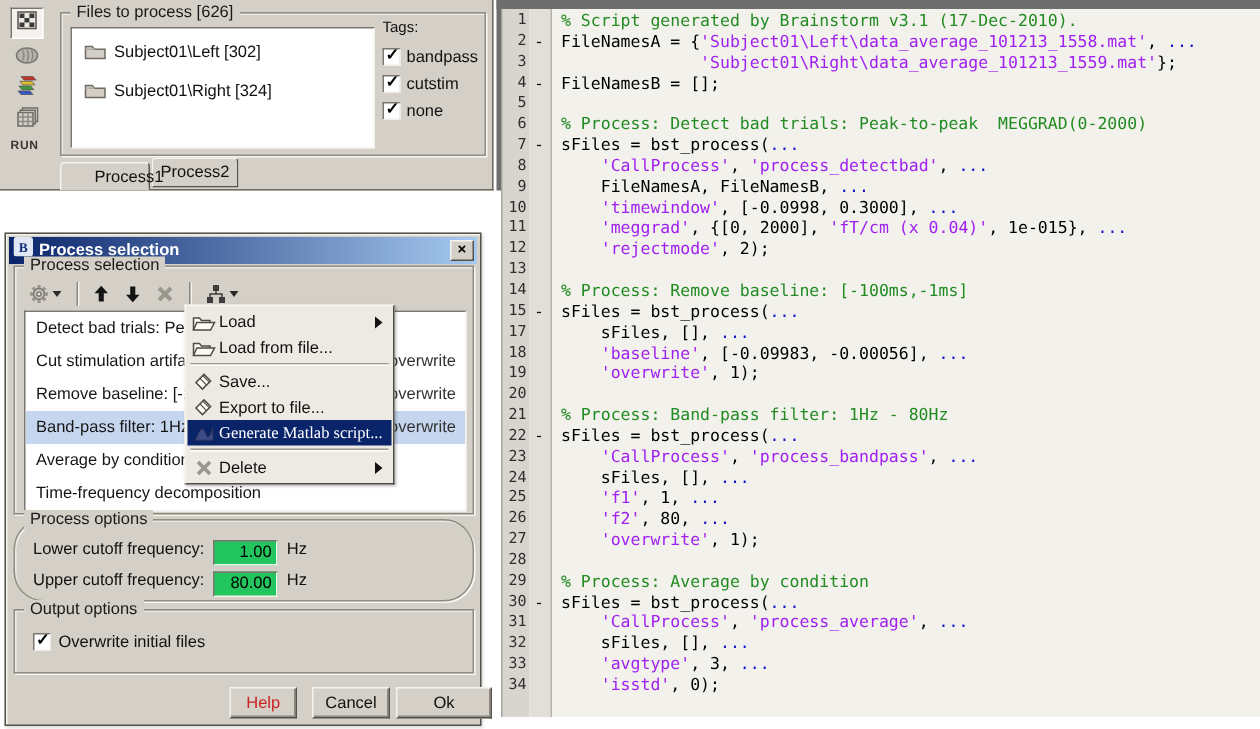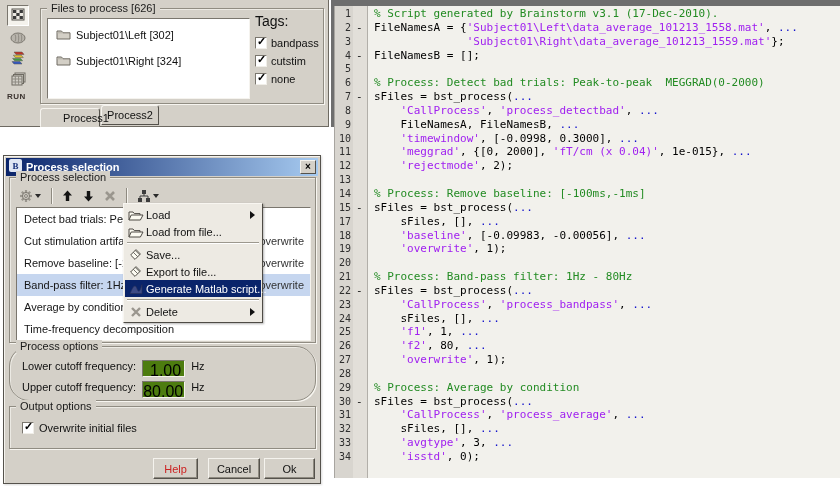--- a/index.html
+++ b/index.html
@@ -13,21 +13,21 @@
   .files-panel { position:absolute; left:0; top:0; width:329px; height:127px; background:var(--chrome);
                  border-right:1px solid #6e6a62; border-bottom:1px solid #6e6a62; z-index:5; }
   .sidebar { position:absolute; left:0; top:0; width:37px; height:126px; }
   .side-btn { position:absolute; left:7px; width:22px; height:21px; display:flex; align-items:center; justify-content:center; }
   .side-btn.sel { background:#f4f2ec; border:1px solid; border-color:#7a766e #fff #fff #7a766e; }
   .run-label { position:absolute; left:7px; top:92px; width:24px; font-size:8px; font-weight:bold; letter-spacing:.5px; color:#3c3430; }
   .files-group { left:40px; top:8px; width:284px; height:96px; background:var(--chrome); }
   .file-list { position:absolute; left:6px; top:9px; width:203px; height:81px; overflow:hidden; }
   .file-item { display:flex; align-items:center; gap:5px; height:20px; padding-left:8px; font-size:11px; color:#111; }
   .tags-box { position:absolute; left:214px; top:4px; width:68px; }
-  .tags-title { font-size:14px; color:#111; margin-bottom:5px; }
+  .tags-title { font-size:10px; color:#111; margin-bottom:5px; }
   .tag-row { display:flex; align-items:center; gap:4px; height:18px; font-size:11px; color:#111; }
   .cb { position:relative; width:12px; height:12px; background:#fff; border:1px solid; border-color:#7a766e #f0eee8 #f0eee8 #7a766e; flex:0 0 auto; }
   .cb .mark { position:absolute; left:1px; top:-3px; font-size:11px; font-weight:bold; color:#000; }
   .tab { position:absolute; background:var(--chrome); border:1px solid; border-color:#f5f3ee #55524c transparent #f5f3ee;
          border-top-left-radius:3px; border-top-right-radius:3px; font-size:11px; color:#111;
          display:flex; align-items:center; justify-content:center; }
   .tab.t1 { left:40px; top:108px; width:60px; height:19px; z-index:2;padding-left:32px; }
   .tab.t2 { left:101px; top:105px; width:58px; height:20px; border-bottom:1px solid #55524c; }
 
   
@@ -45,36 +45,36 @@
   .tsep { width:1px; height:16px; background:#8e8a80; box-shadow:1px 0 0 #f5f3ee; margin:0 3px; }
   .caret-down { width:0; height:0; border-left:3px solid transparent; border-right:3px solid transparent; border-top:4px solid #2a2a2a; }
   .proc-list { position:absolute; left:6px; top:29px; width:295px; height:134px; background:#fff;
                border:1px solid; border-color:#7a766e #f5f3ee #f5f3ee #7a766e; display:flex; flex-direction:column; overflow:hidden; }
   .proc-row { flex:1; display:flex; align-items:center; justify-content:space-between; padding:0 6px 0 7px;
               font-size:11px; color:#161616; white-space:nowrap; overflow:hidden; }
   .proc-row.sel { background:var(--rowsel); }
   .proc-tag { color:#333; margin-left:8px; }
   .opt-group { left:5px; top:190px; width:307px; height:55px; background:var(--chrome);border-radius:20px; }
   .field-row { position:absolute; left:12px; height:17px; display:flex; align-items:flex-start; gap:6px; font-size:11px; color:#111; }
-  .field-input { width:43px; height:17px; background:#4d7c0f; border:1px solid; border-color:#7a766e #f5f3ee #f5f3ee #7a766e;
-                 font-size:16px; text-align:right; padding:1px 3px 0 0; color:#000; }
+  .field-input { width:43px; height:17px; background:#22c55e; border:1px solid; border-color:#7a766e #f5f3ee #f5f3ee #7a766e;
+                 font-size:11px; text-align:right; padding:1px 3px 0 0; color:#000; }
   .out-group { left:5px; top:250px; width:307px; height:43px; background:var(--chrome);padding-left:21px; }
   .out-row { position:absolute; left:12px; top:15px; display:flex; align-items:center; gap:5px; font-size:11px; color:#111; }
   .dlg-buttons { position:absolute; left:0; top:302px; width:100%; height:22px; }
   .dbtn { position:absolute; height:21px; background:var(--chrome); border:1px solid; border-color:#f5f3ee #55524c #55524c #f5f3ee;
           box-shadow:inset -1px -1px 0 #8e8a80; font-size:11px; color:#111; display:flex; align-items:center; justify-content:center; }
 
   
   .ctx-menu { position:absolute; left:123px; top:203px; width:140px; background:#edeae3; z-index:40;
               border:1px solid; border-color:#f8f6f1 #4e4b45 #4e4b45 #f8f6f1; box-shadow:1px 1px 2px rgba(0,0,0,.3); padding:2px 1px; }
   .mi { height:17px; display:flex; align-items:center; font-size:11px; color:#111; padding-right:4px; }
   .mi .ico { width:21px; display:flex; align-items:center; justify-content:center; flex:0 0 auto; }
   .mi .lbl { flex:1; white-space:nowrap; }
   .mi .sub { width:0; height:0; border-top:4px solid transparent; border-bottom:4px solid transparent; border-left:5px solid #111; margin-right:2px; }
-  .mi.hl { background:var(--mhl); color:#fff; }
+  .mi.hl { background:var(--mhl); color:#fff;font-family:Liberation Serif, serif; }
   .msep { height:0; border-top:1px solid #9c988e; border-bottom:1px solid #fff; margin:2px 2px; }
 
   
   .editor { position:absolute; left:331px; top:0; width:509px; height:486px; z-index:1; }
   .ed-topbar { position:absolute; left:0; top:0; width:100%; height:6px; background:#6e6e6e; }
   .ed-leftbar { position:absolute; left:0; top:0; width:3px; height:127px; background:#6e6e6e; }
   .ed-gutter { position:absolute; left:3px; top:6px; width:19px; height:472px; background:#d8d5cf; border-left:1px solid #a8a5a0; }
   .ed-dashcol { position:absolute; left:22px; top:6px; width:14px; height:472px; background:#e2dfd9; }
   .ed-code-bg { position:absolute; left:36px; top:6px; width:473px; height:472px; background:#f2f1ec; border-left:1px solid #b2afa9; }
   .code-lines { position:absolute; left:0; top:7px; width:100%; }
@@ -281,21 +281,21 @@
         <span class="cb" id="out-cb">
             <span class="mark">✓</span>
           </span>
         <span>Overwrite initial files</span>
       </div>
     </div>
 
     <div class="dlg-buttons" id="dialog-buttons">
         <div class="dbtn" style="left: 149px; width: 45px; color: rgb(204, 34, 34); text-align: right;">Help</div>
         <div class="dbtn" style="left: 204px; width: 52px;">Cancel</div>
-        <div class="dbtn" style="left: 260px; width: 51px;">Ok</div>
+        <div class="dbtn" style="left: 260px; width: 64px;">Ok</div>
       </div>
   </section>
 
   <div class="ctx-menu" id="ctx-menu">
       <div class="mi">
         <span class="ico">
           <svg width="16" height="12" viewBox="0 0 16 12">
             <path d="M1 11 L1 3 L5 3 L6.3 4.6 L12 4.6 L12 6" fill="#fcfbf2" stroke="#4e4b45"></path>
             <path d="M3.2 6 L15 6 L12.4 11 L1 11 Z" fill="#fcfbf2" stroke="#4e4b45"></path>
           </svg>

